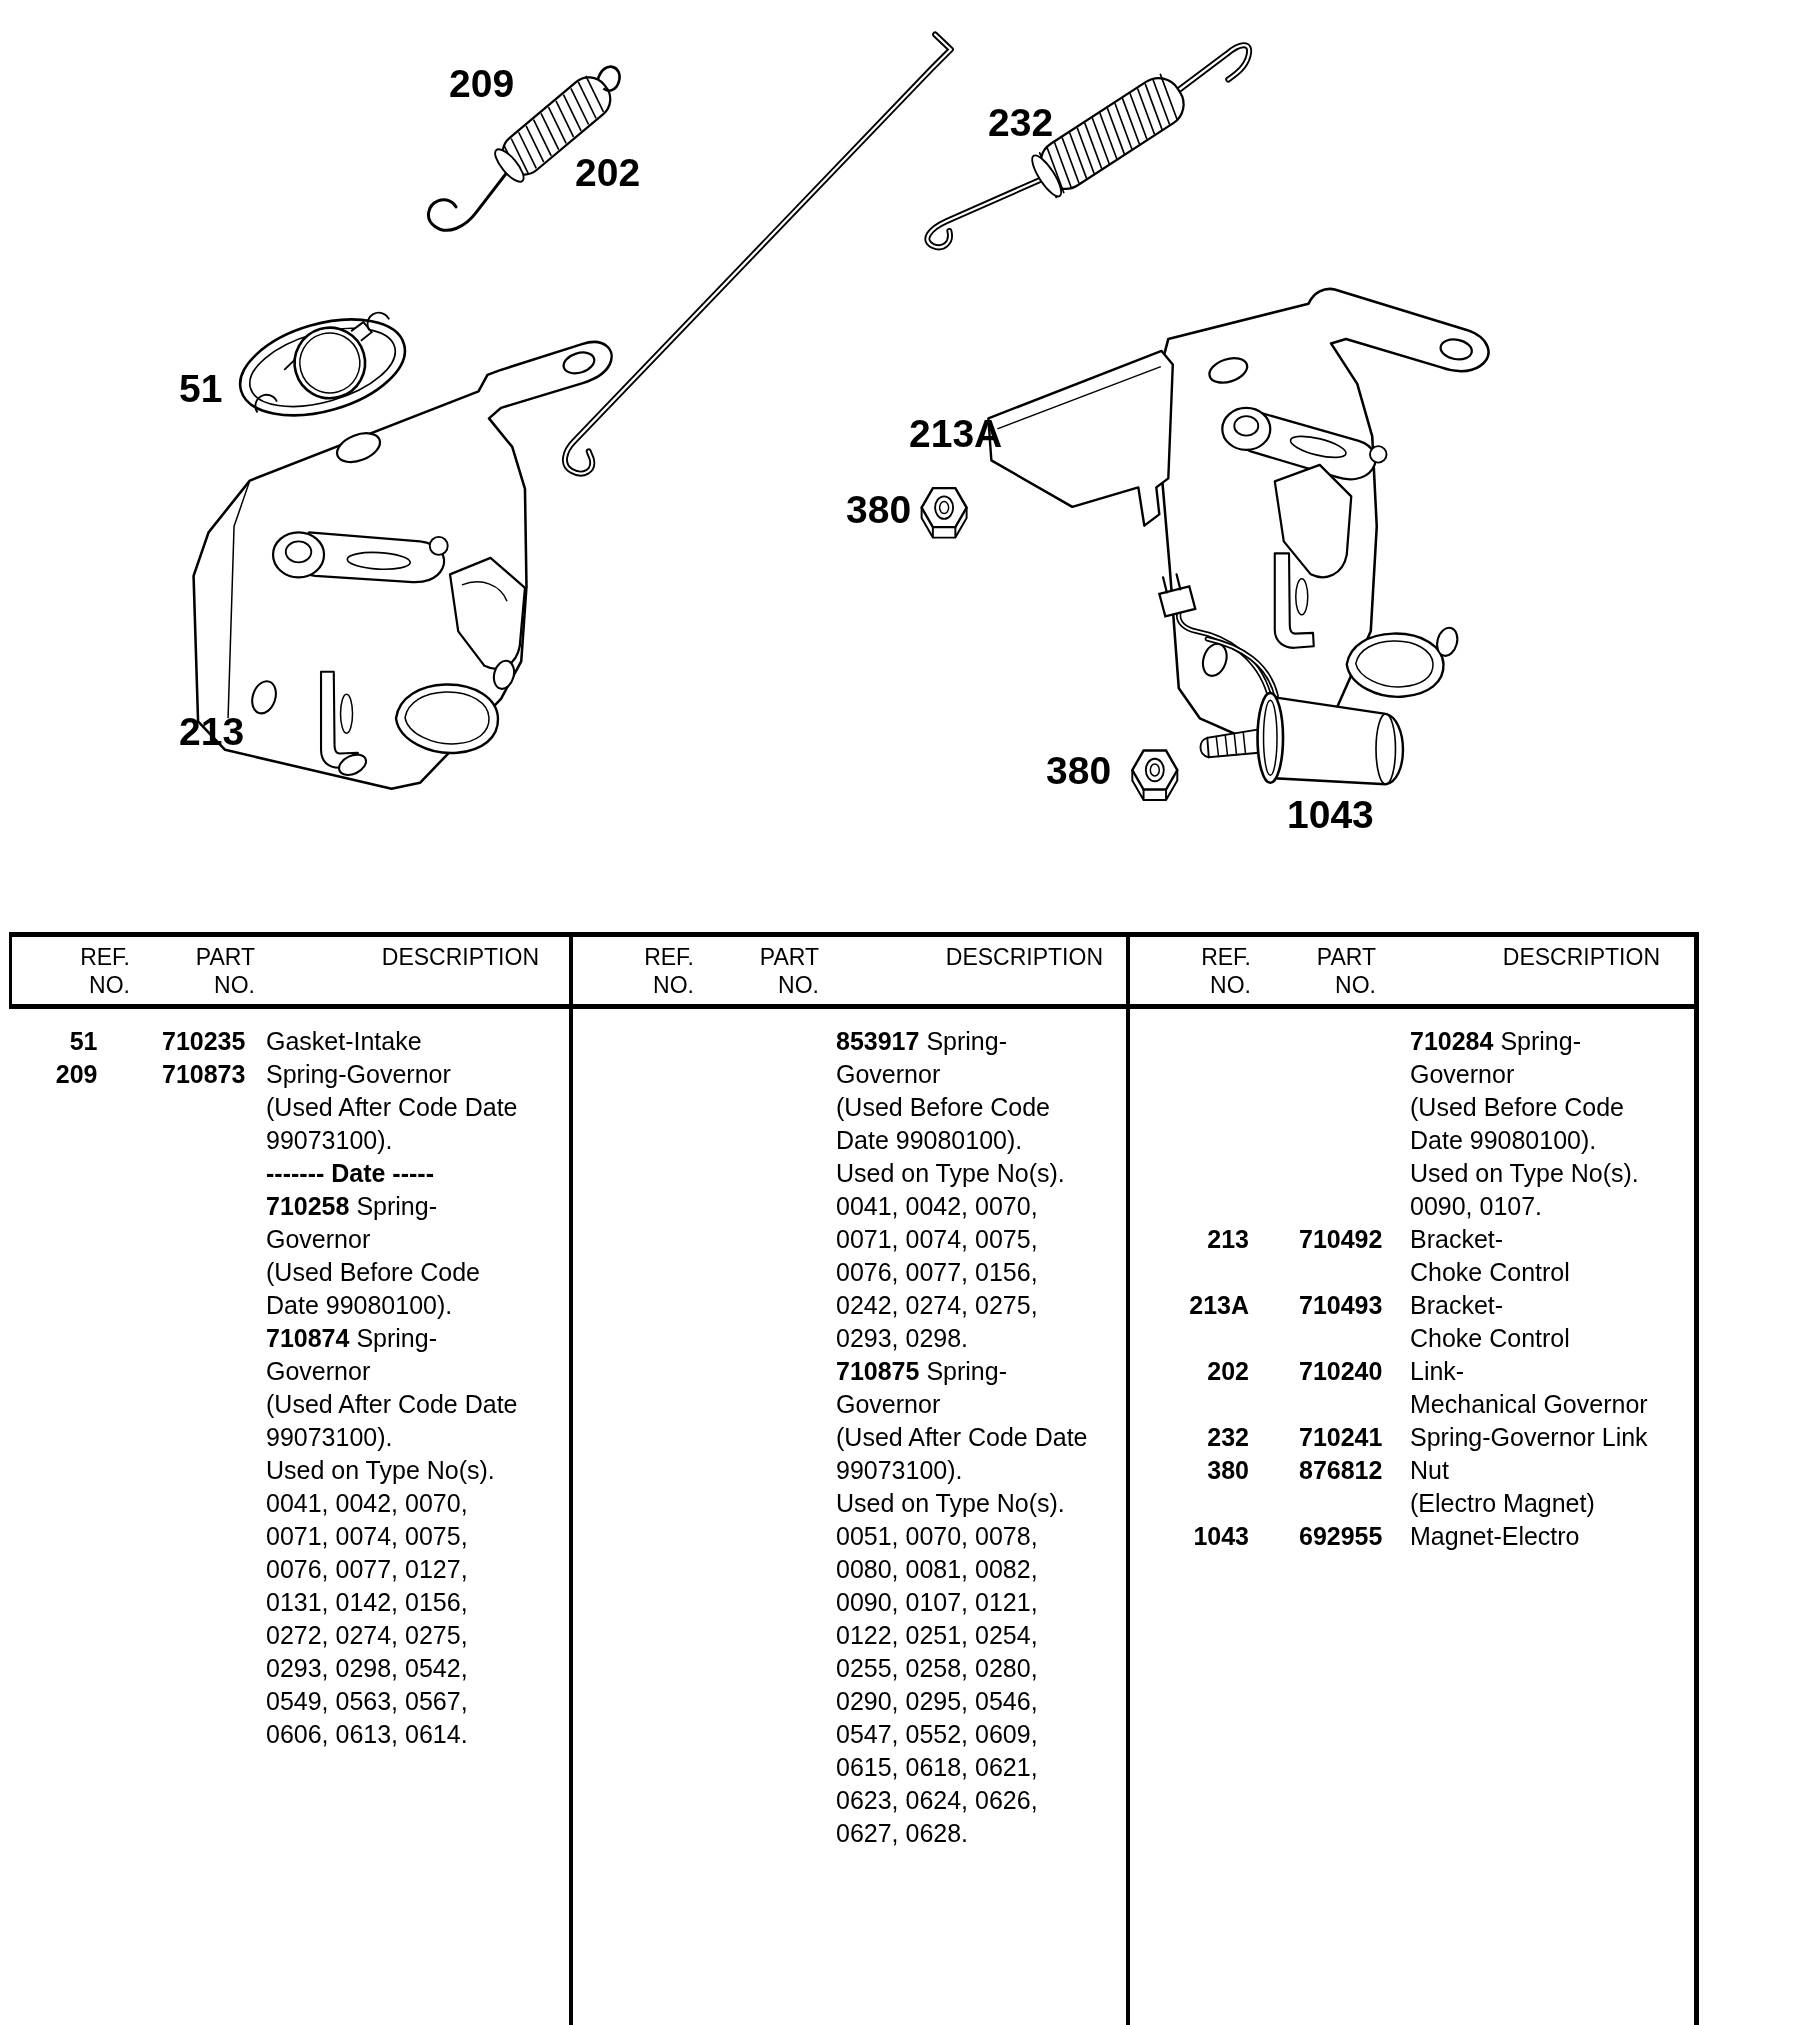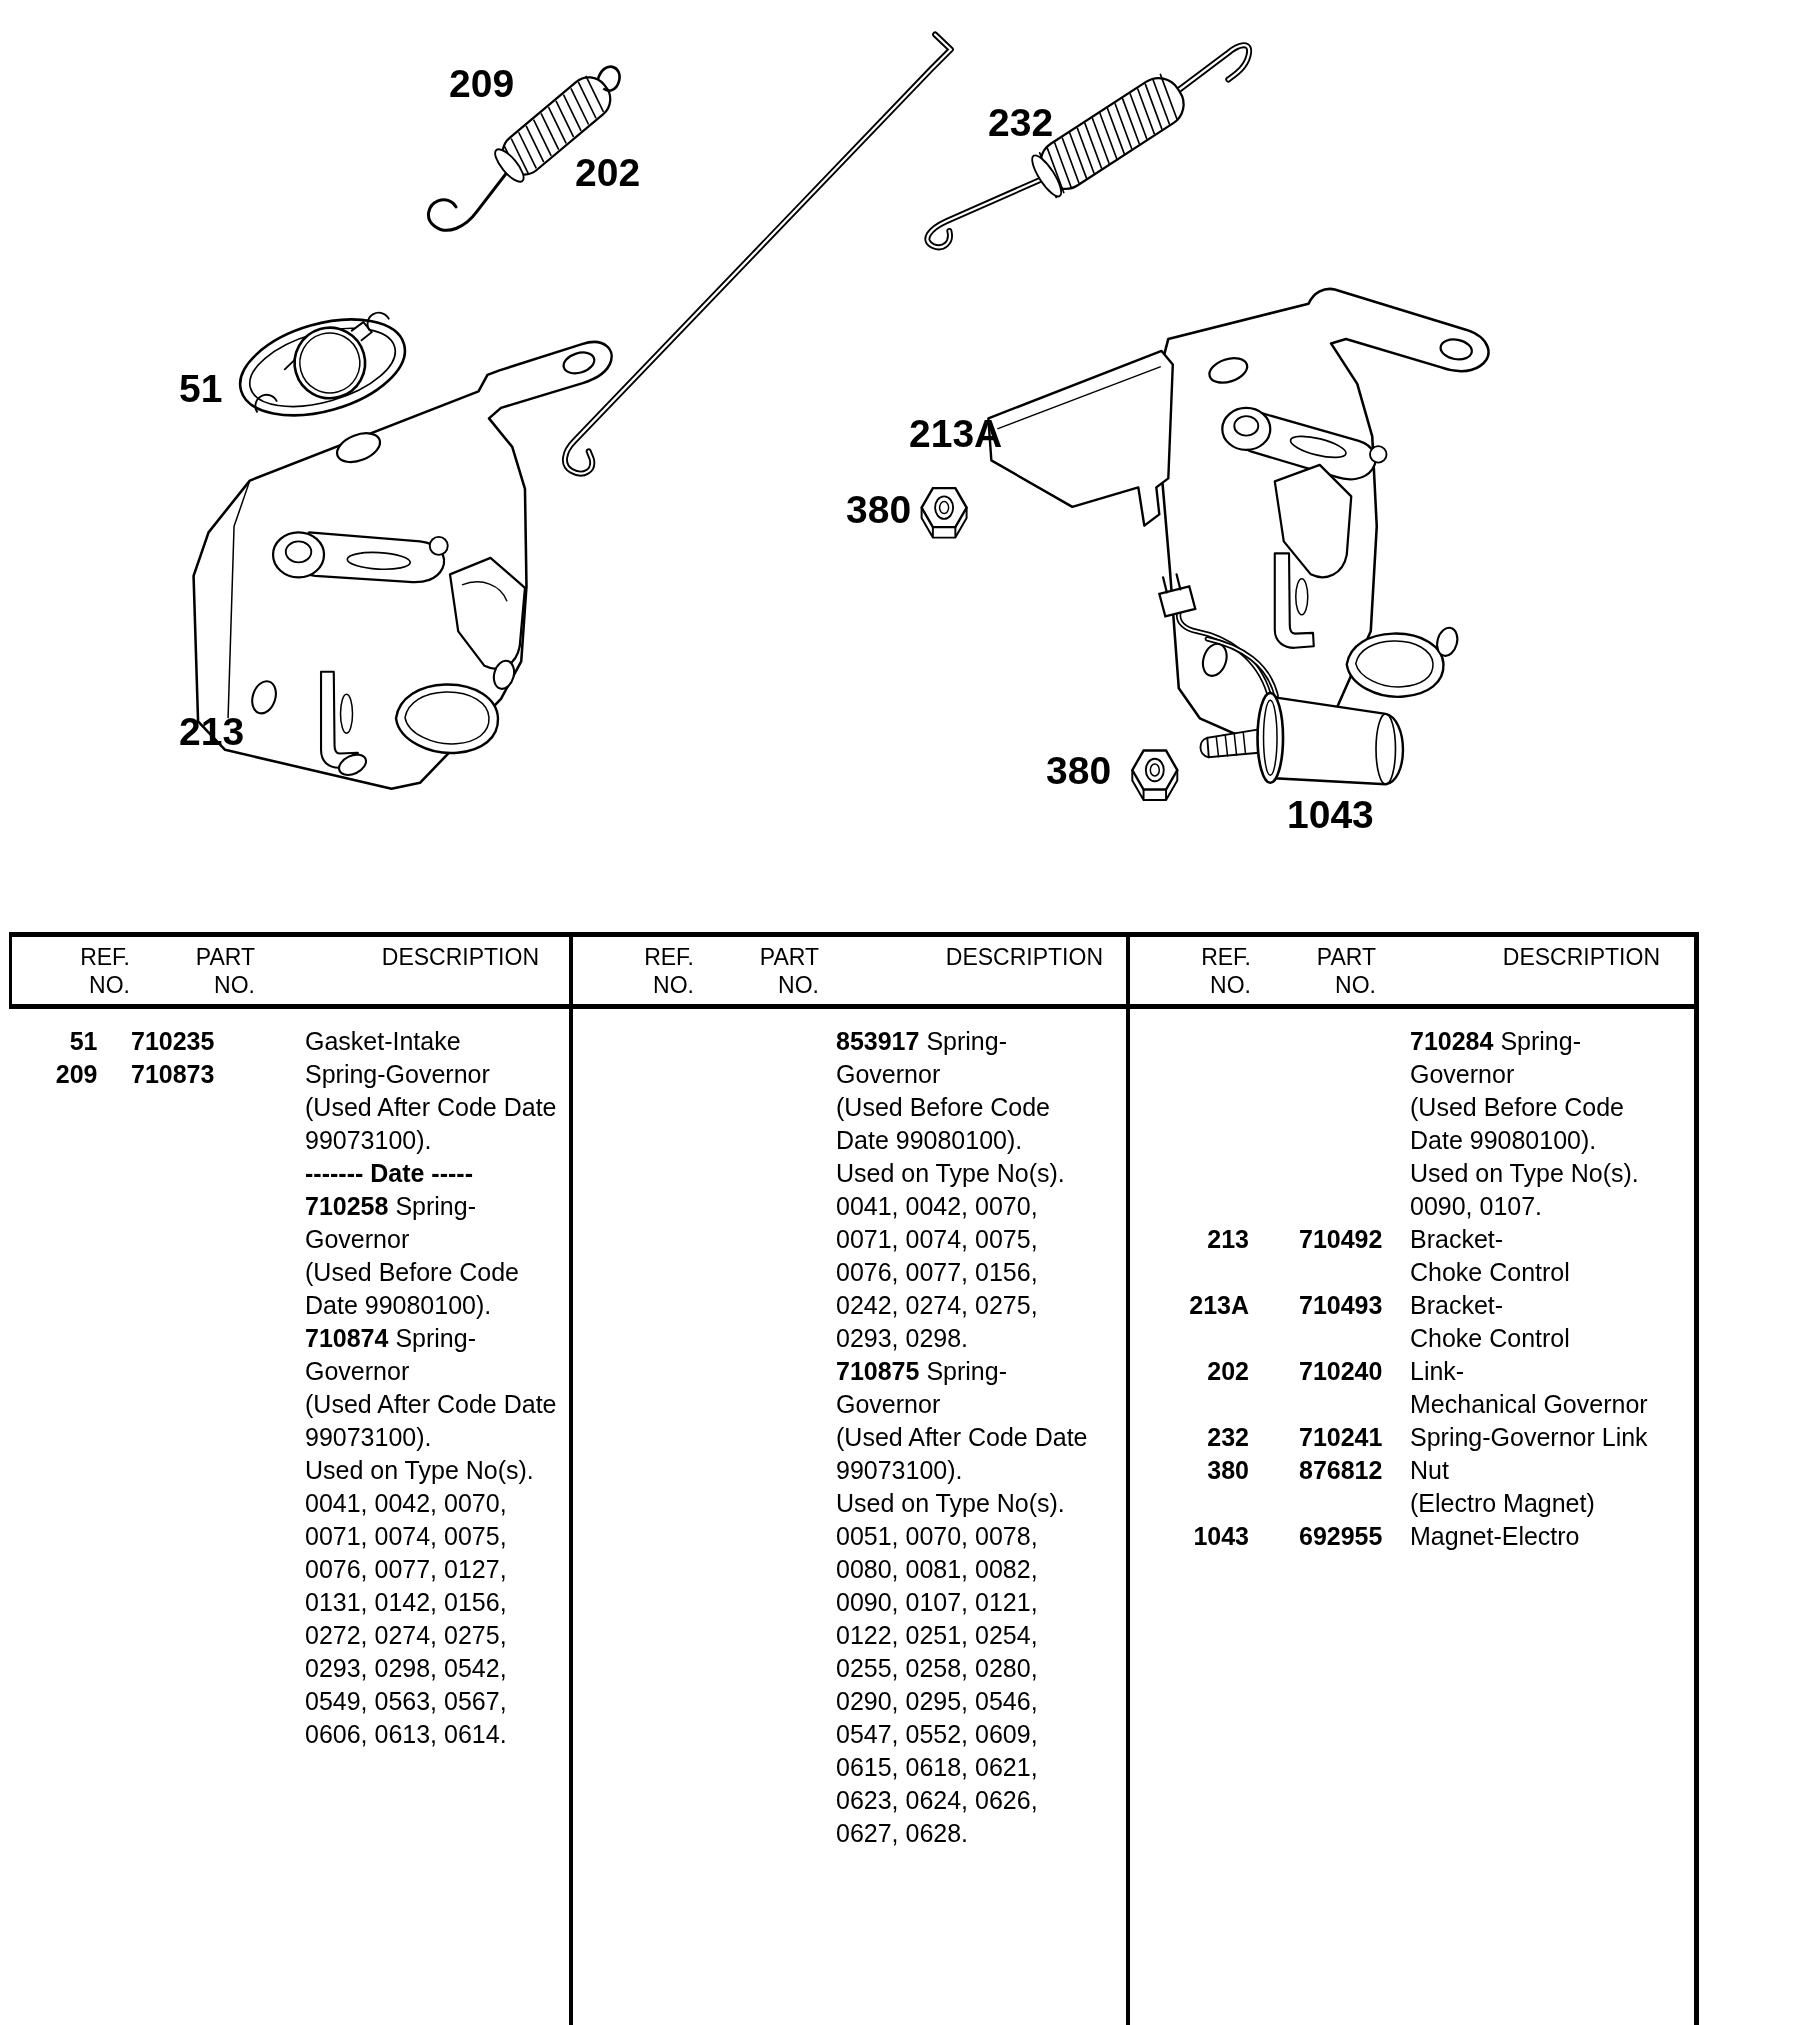--- a/index.html
+++ b/index.html
@@ -22,23 +22,23 @@
   }
   .c0{left:9px;width:560px;}
   .c1{left:573px;width:553px;}
   .c2{left:1130px;width:564px;}
   .tline{position:relative;height:33px;}
   .ref,.part,.desc{position:absolute;top:0;}
   .ref{font-weight:bold;text-align:right;}
   .part{font-weight:bold;}
   .c0 .ref{left:13.5px;width:75px;}
   .c2 .ref{left:30px;width:89px;}
-  .c0 .part{left:122px;}
+  .c0 .part{left:153px;}
   .c2 .part{left:169px;}
-  .c0 .desc{left:257px;margin-left:39px;}
+  .c0 .desc{left:257px;}
   .c1 .desc{left:263px;}
   .c2 .desc{left:280px;}
   .desc b{font-weight:bold;}
   
   .thead{position:absolute;top:-84px;left:0;height:79px;width:100%;
          font-size:23px;line-height:28px;font-weight:normal;}
   .hbox{position:absolute;top:2.3px;text-align:right;}
   .h-ref{left:12px;width:109px;}
   .h-part{left:136px;width:110px;}
   .h-desc{left:279px;width:251px;}

